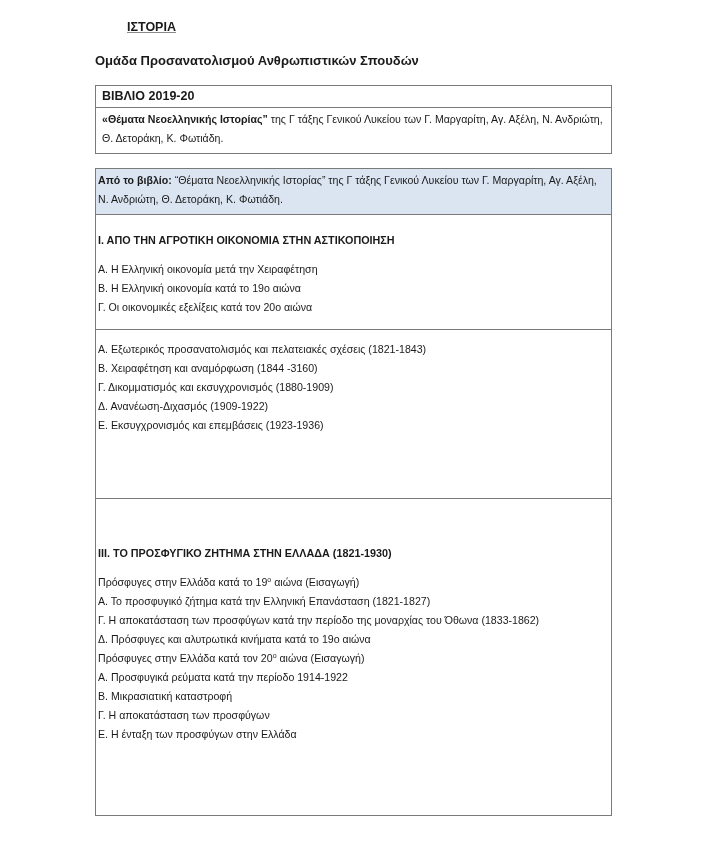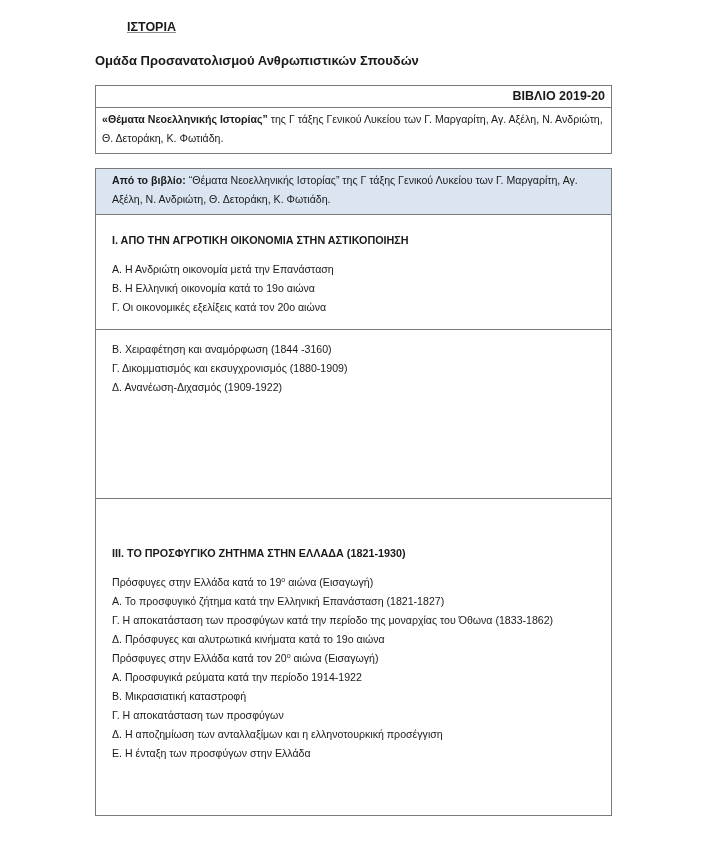--- a/index.html
+++ b/index.html
@@ -17,27 +17,27 @@
     position: absolute; left: 95px; top: 53px;
     font-size: 13px; font-weight: bold;
   }
   .box {
     position: absolute; left: 95px; width: 517px;
     border: 1px solid #7a7a7a; box-sizing: border-box;
   }
   .box1 { top: 85px; height: 69px; }
   .box1 .head {
     height: 22px; border-bottom: 1px solid #7a7a7a; box-sizing: border-box;
-    padding: 3px 6px 0 6px; font-size: 12.5px; font-weight: bold; text-align: right;
+    padding: 3px 6px 0 6px; font-size: 12.5px; font-weight: bold;
   }
   .box1 .body {
     padding: 2px 6px 0 6px; font-size: 10.6px; line-height: 19px;
   }
   .box2 { top: 168px; height: 648px; }
-  .row { border-bottom: 1px solid #7a7a7a; box-sizing: border-box; padding: 0 16px; font-size: 10.6px; }
+  .row { border-bottom: 1px solid #7a7a7a; box-sizing: border-box; padding: 0 2px; font-size: 10.6px; }
   .row:last-child { border-bottom: none; }
   .row.source { background: #dbe5f1; height: 46px; padding-top: 2px; line-height: 19px; }
   .row.sec1 { height: 103px; margin-top: 12px; }
   .row.sec2 { height: 159px; }
   .row.sec3 { height: 250px; margin-top: 41px; }
   .row.sec4 { height: 88px; }
   .sec-title {
     font-weight: bold; font-size: 10.8px; line-height: 20px; padding-top: 3px;
   }
   .items { margin-top: 10px; }
@@ -60,43 +60,44 @@
 </div>
 
 <div class="box box2">
   <div class="row source">
     <b>Από το βιβλίο:</b><span> “Θέματα Νεοελληνικής Ιστορίας” της Γ  τάξης Γενικού Λυκείου των Γ. Μαργαρίτη, Αγ. Αξέλη, Ν. Ανδριώτη, Θ. Δετοράκη, Κ. Φωτιάδη.</span>
   </div>
 
   <div class="row sec1">
     <div class="sec-title">Ι. ΑΠΟ ΤΗΝ ΑΓΡΟΤΙΚΗ ΟΙΚΟΝΟΜΙΑ ΣΤΗΝ ΑΣΤΙΚΟΠΟΙΗΣΗ</div>
     <div class="items">
-      <div class="item">Α. Η Ανδριώτη οικονομία μετά την Επανάσταση</div>
+      <div class="item">Α. Η Ελληνική οικονομία μετά την Χειραφέτηση</div>
       <div class="item">Β. Η Ελληνική οικονομία κατά το 19ο αιώνα</div>
       <div class="item">Γ. Οι οικονομικές εξελίξεις κατά τον 20ο αιώνα</div>
     </div>
   </div>
 
   <div class="row sec2">
     <div class="items">
+      <div class="item">Α. Εξωτερικός προσανατολισμός και πελατειακές σχέσεις (1821-1843)</div>
       <div class="item">Β. Χειραφέτηση και αναμόρφωση (1844 -3160)</div>
       <div class="item">Γ. Δικομματισμός και εκσυγχρονισμός (1880-1909)</div>
       <div class="item">Δ. Ανανέωση-Διχασμός (1909-1922)</div>
+      <div class="item">Ε. Εκσυγχρονισμός και επεμβάσεις (1923-1936)</div>
     </div>
   </div>
 
   <div class="row sec3">
     <div class="sec-title">ΙΙΙ. ΤΟ ΠΡΟΣΦΥΓΙΚΟ ΖΗΤΗΜΑ ΣΤΗΝ ΕΛΛΑΔΑ (1821-1930)</div>
     <div class="items">
       <div class="item"><span>Πρόσφυγες στην Ελλάδα κατά το 19</span><sup>ο</sup><span> αιώνα (Εισαγωγή)</span></div>
       <div class="item">Α. Το προσφυγικό ζήτημα κατά την Ελληνική Επανάσταση (1821-1827)</div>
       <div class="item justify">Γ. Η αποκατάσταση των προσφύγων κατά την περίοδο της μοναρχίας του Όθωνα (1833-1862)</div>
       <div class="item">Δ. Πρόσφυγες και αλυτρωτικά κινήματα κατά το 19ο αιώνα</div>
       <div class="item"><span>Πρόσφυγες στην Ελλάδα κατά τον 20</span><sup>ο</sup><span> αιώνα (Εισαγωγή)</span></div>
       <div class="item">Α. Προσφυγικά ρεύματα κατά την περίοδο 1914-1922</div>
       <div class="item">Β. Μικρασιατική καταστροφή</div>
       <div class="item">Γ. Η αποκατάσταση των προσφύγων</div>
-      <div class="item">Δ. Η αποζημίωση των ανταλλαξίμων και η ελληνοτουρκική προσέγγιση</div>
       <div class="item">Ε. Η ένταξη των προσφύγων στην Ελλάδα</div>
     </div>
   </div>
 
 </div>
 
 </body></html>

